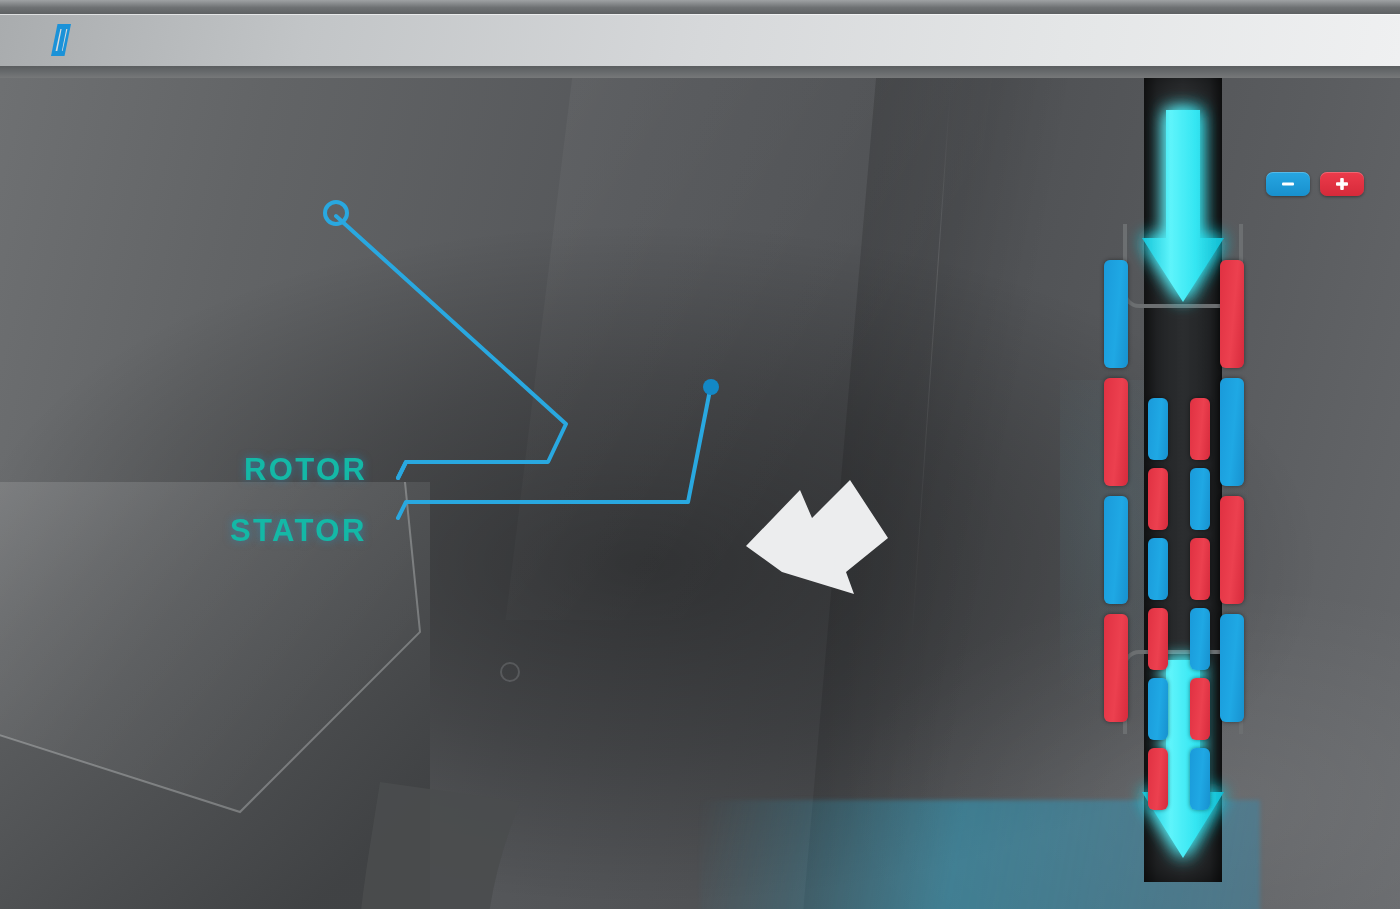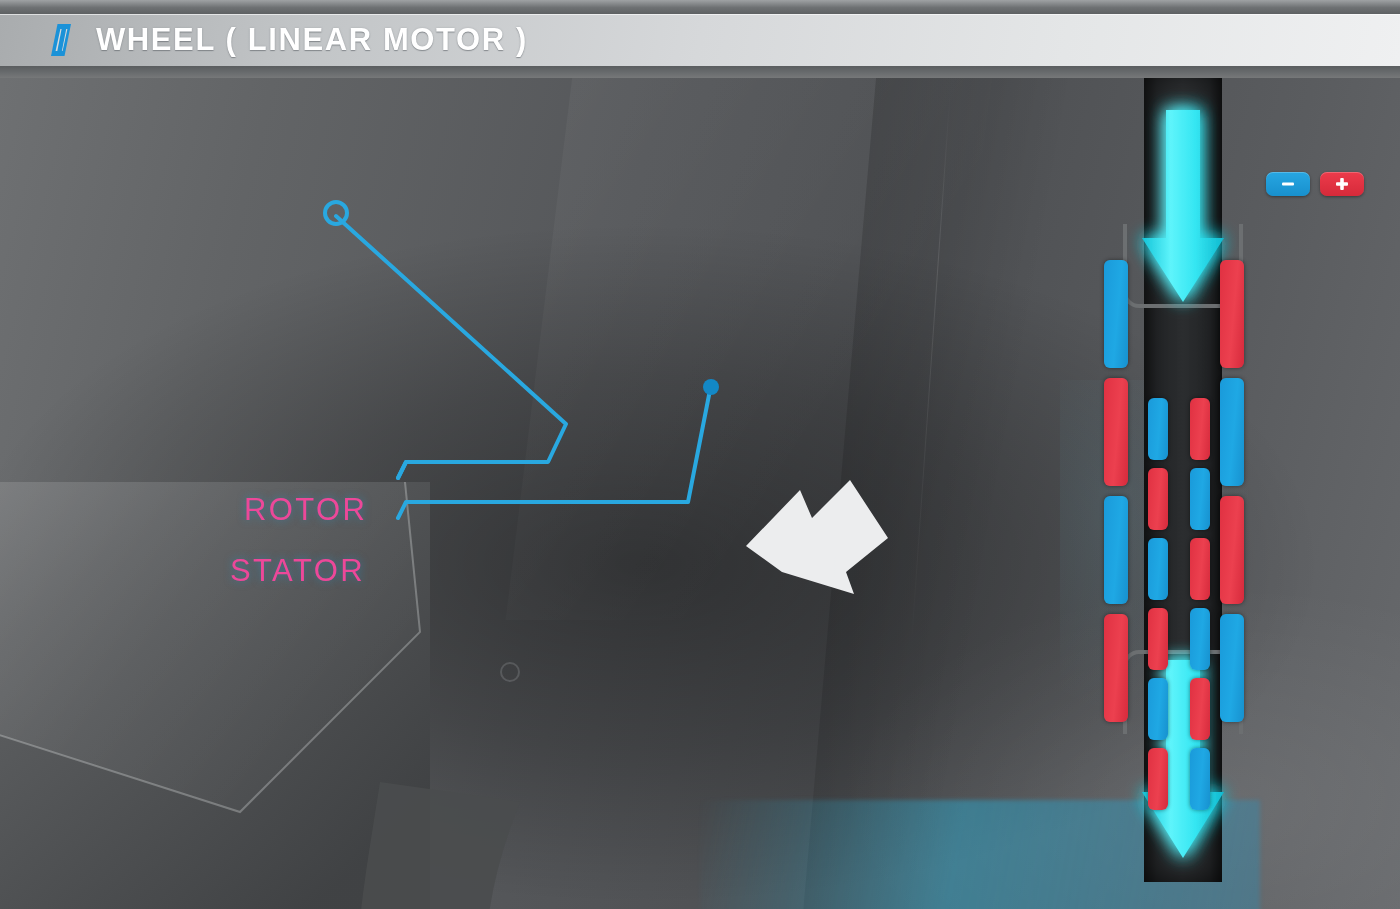--- a/index.html
+++ b/index.html
@@ -87,25 +87,24 @@
   .wheel-wrap {
     position: absolute; left: -180px; top: 72px; width: 1180px; height: 880px;
     z-index: 10;
   }
   .wheel-wrap svg { display: block; overflow: visible; }
 
   
   .callouts { position: absolute; left: 0; top: 0; width: 1400px; height: 909px; z-index: 26; }
   .callout-text {
     position: absolute;
-    font-size: 31px; font-weight: normal; letter-spacing: 2.4px;
-    color: #ec4899;
+    font-size: 31px; font-weight: bold; letter-spacing: 2.4px;
+    color: #14b8a6;
     text-shadow: 0 0 9px rgba(25,150,210,0.55);
     white-space: nowrap;
-    margin-top: 40px;
   }
   #rotor-label { left: 244px; top: 452px; }
   #stator-label { left: 230px; top: 513px; }
 
   
   .lm {
     position: absolute; left: 1098px; top: 84px; width: 170px; height: 790px;
     z-index: 24;
   }
   .lm-track {
@@ -170,21 +169,20 @@
     <div class="header-band"></div>
     <div class="header-strip-bot"></div>
     <div class="header-inner">
       <div class="brand-mark">
         <svg width="26" height="34" viewBox="0 0 26 34">
           <path d="M9.5 1 H23 L16.5 33 H3 Z" fill="#1b92d8"></path>
           <path d="M12.4 6 L19.4 6 L14.6 28 L7.6 28 Z" fill="#d8dadc"></path>
           <path d="M13.6 6 L18.2 6 L13.9 28 L9.3 28 Z" fill="#1b92d8"></path>
         </svg>
       </div>
-      <div class="header-title">WHEEL ( LINEAR MOTOR )</div>
     </div>
   </div>
 
   <div class="wheel-wrap">
     <svg width="1180" height="880" viewBox="0 0 1180 880">
       <defs>
         <linearGradient id="tireGrad" x1="0" y1="0" x2="1" y2="0.4">
           <stop offset="0" stop-color="#3a3c3e"></stop>
           <stop offset="0.3" stop-color="#222426"></stop>
           <stop offset="0.7" stop-color="#191a1c"></stop>

